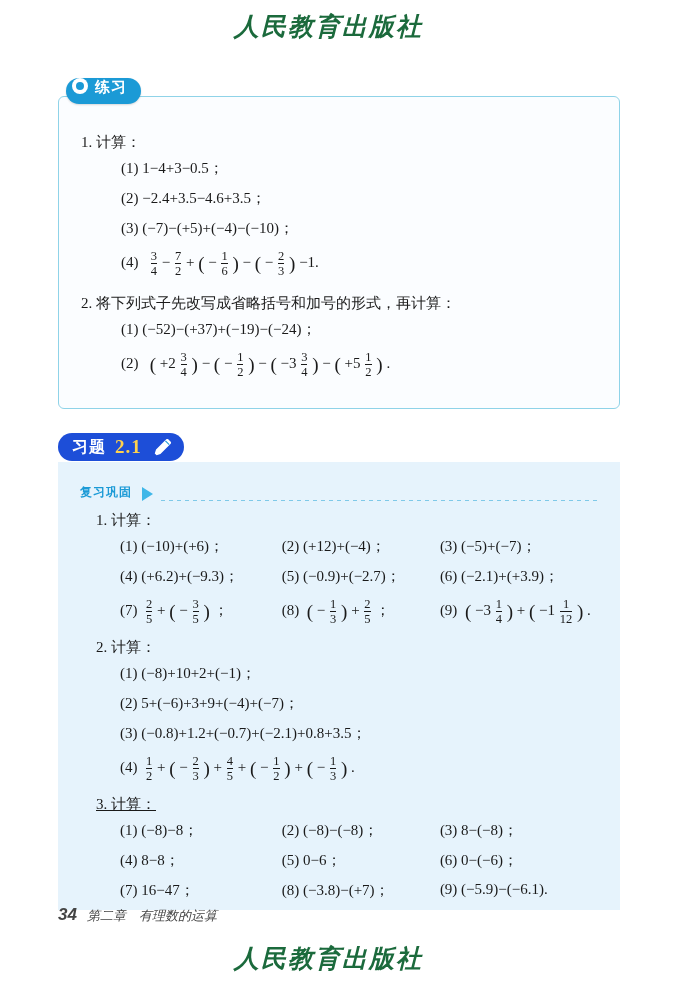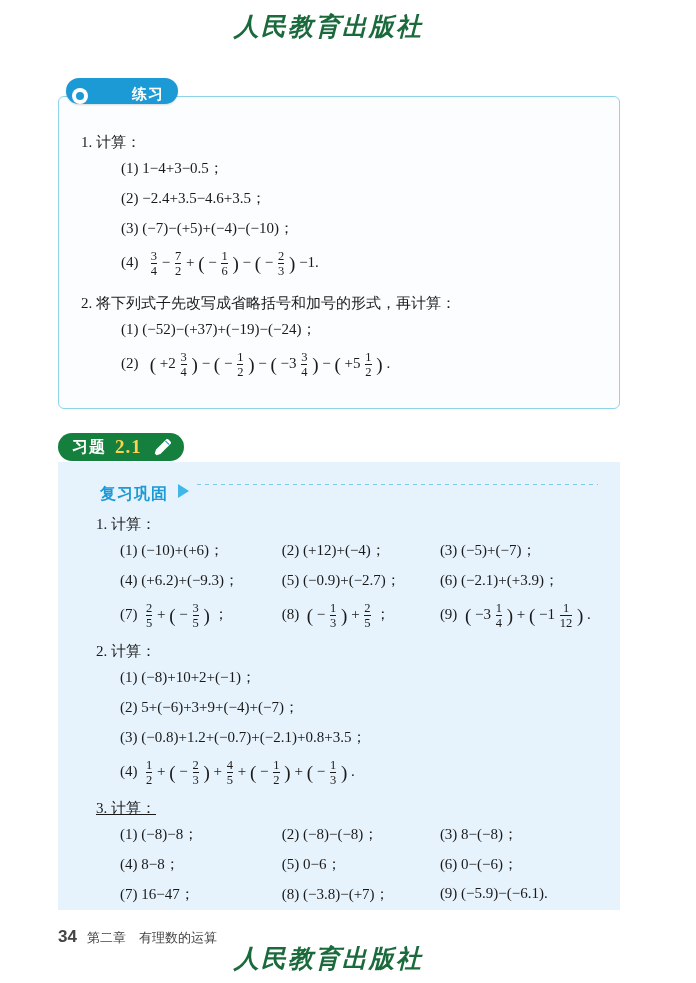--- a/index.html
+++ b/index.html
@@ -28,50 +28,49 @@
   .exercise-box{
     position:absolute;left:58px;top:96px;width:562px;
     border:1px solid #8fd3e8;
     border-radius:6px;
     background:#fbfdff;
     box-sizing:border-box;
     padding:26px 22px 18px 22px;
   }
   .exercise-tab{
     position:absolute;left:66px;top:78px;
-    display:flex;align-items:flex-end;
+    display:flex;align-items:flex-start;
     background:#1b9ad6;
     color:#fff;
     border-radius:13px;
     height:26px;
     padding:0 14px 0 6px;
     font-family:"Liberation Sans", sans-serif;
     font-size:15px;
     font-weight:bold;
     letter-spacing:1px;
     box-shadow:0 1px 2px rgba(0,0,0,.15);
-    gap:37px;
   }
   .tab-dot{
     width:16px;height:16px;border-radius:50%;
     background:#fff;
     margin-right:7px;
     display:inline-block;
     position:relative;
   }
   .tab-dot:after{
     content:"";position:absolute;left:4px;top:4px;
     width:8px;height:8px;border-radius:50%;background:#1b9ad6;
   }
 
   
   .xiti-tab{
     position:absolute;left:58px;top:433px;
     display:flex;align-items:center;
-    background:#15803d;
+    background:#1d4ed8;
     color:#fff;
     border-radius:14px;
     height:28px;
     padding:0 10px 0 14px;
     font-family:"Liberation Sans", sans-serif;
     font-size:16px;font-weight:bold;letter-spacing:1px;
   }
   .xiti-num{
     color:#ffd24d;font-size:19px;font-weight:bold;
     margin-left:9px;font-family:"Liberation Serif",serif;
@@ -81,27 +80,26 @@
     width:22px;height:22px;
     display:inline-block;
   }
   .xiti-box{
     position:absolute;left:58px;top:462px;width:562px;height:448px;
     background:#e6f3fc;
     box-sizing:border-box;
     padding:22px 22px 10px 22px;
   }
   .sub-head{
-    display:flex;align-items:flex-start;
+    display:flex;align-items:flex-end;
     color:#1b9ad6;
     font-family:"Liberation Sans", sans-serif;
-    font-size:16px;font-weight:bold;
+    font-size:12px;font-weight:bold;
     letter-spacing:1px;
     margin-bottom:4px;
-    margin-left:20px;
   }
   .sub-head .tri{
     width:0;height:0;
     border-left:11px solid #3fb7e8;
     border-top:7px solid transparent;
     border-bottom:7px solid transparent;
     margin-left:10px;margin-right:8px;
   }
   .dotline{
     flex:1;height:1px;
@@ -139,23 +137,24 @@
     line-height:1.12;
     margin:0 1px;
     position:relative;
     top:0px;
   }
   .stack .den{border-top:1px solid #1a1a1a;padding-top:0px;}
   .big{font-size:19px;line-height:1;vertical-align:middle;}
 
   
   .footer{
-    position:absolute;left:58px;bottom:36px;
+    position:absolute;left:58px;bottom:58px;
     display:flex;align-items:baseline;
     color:#555;
+    font-style:italic;
   }
   .pageno{
     font-family:"Liberation Sans", sans-serif;
     font-size:17px;font-weight:bold;color:#444;
     margin-right:10px;
   }
   .foot-text{
     font-size:13px;color:#444;
     font-family:"Liberation Serif", serif;
   }

